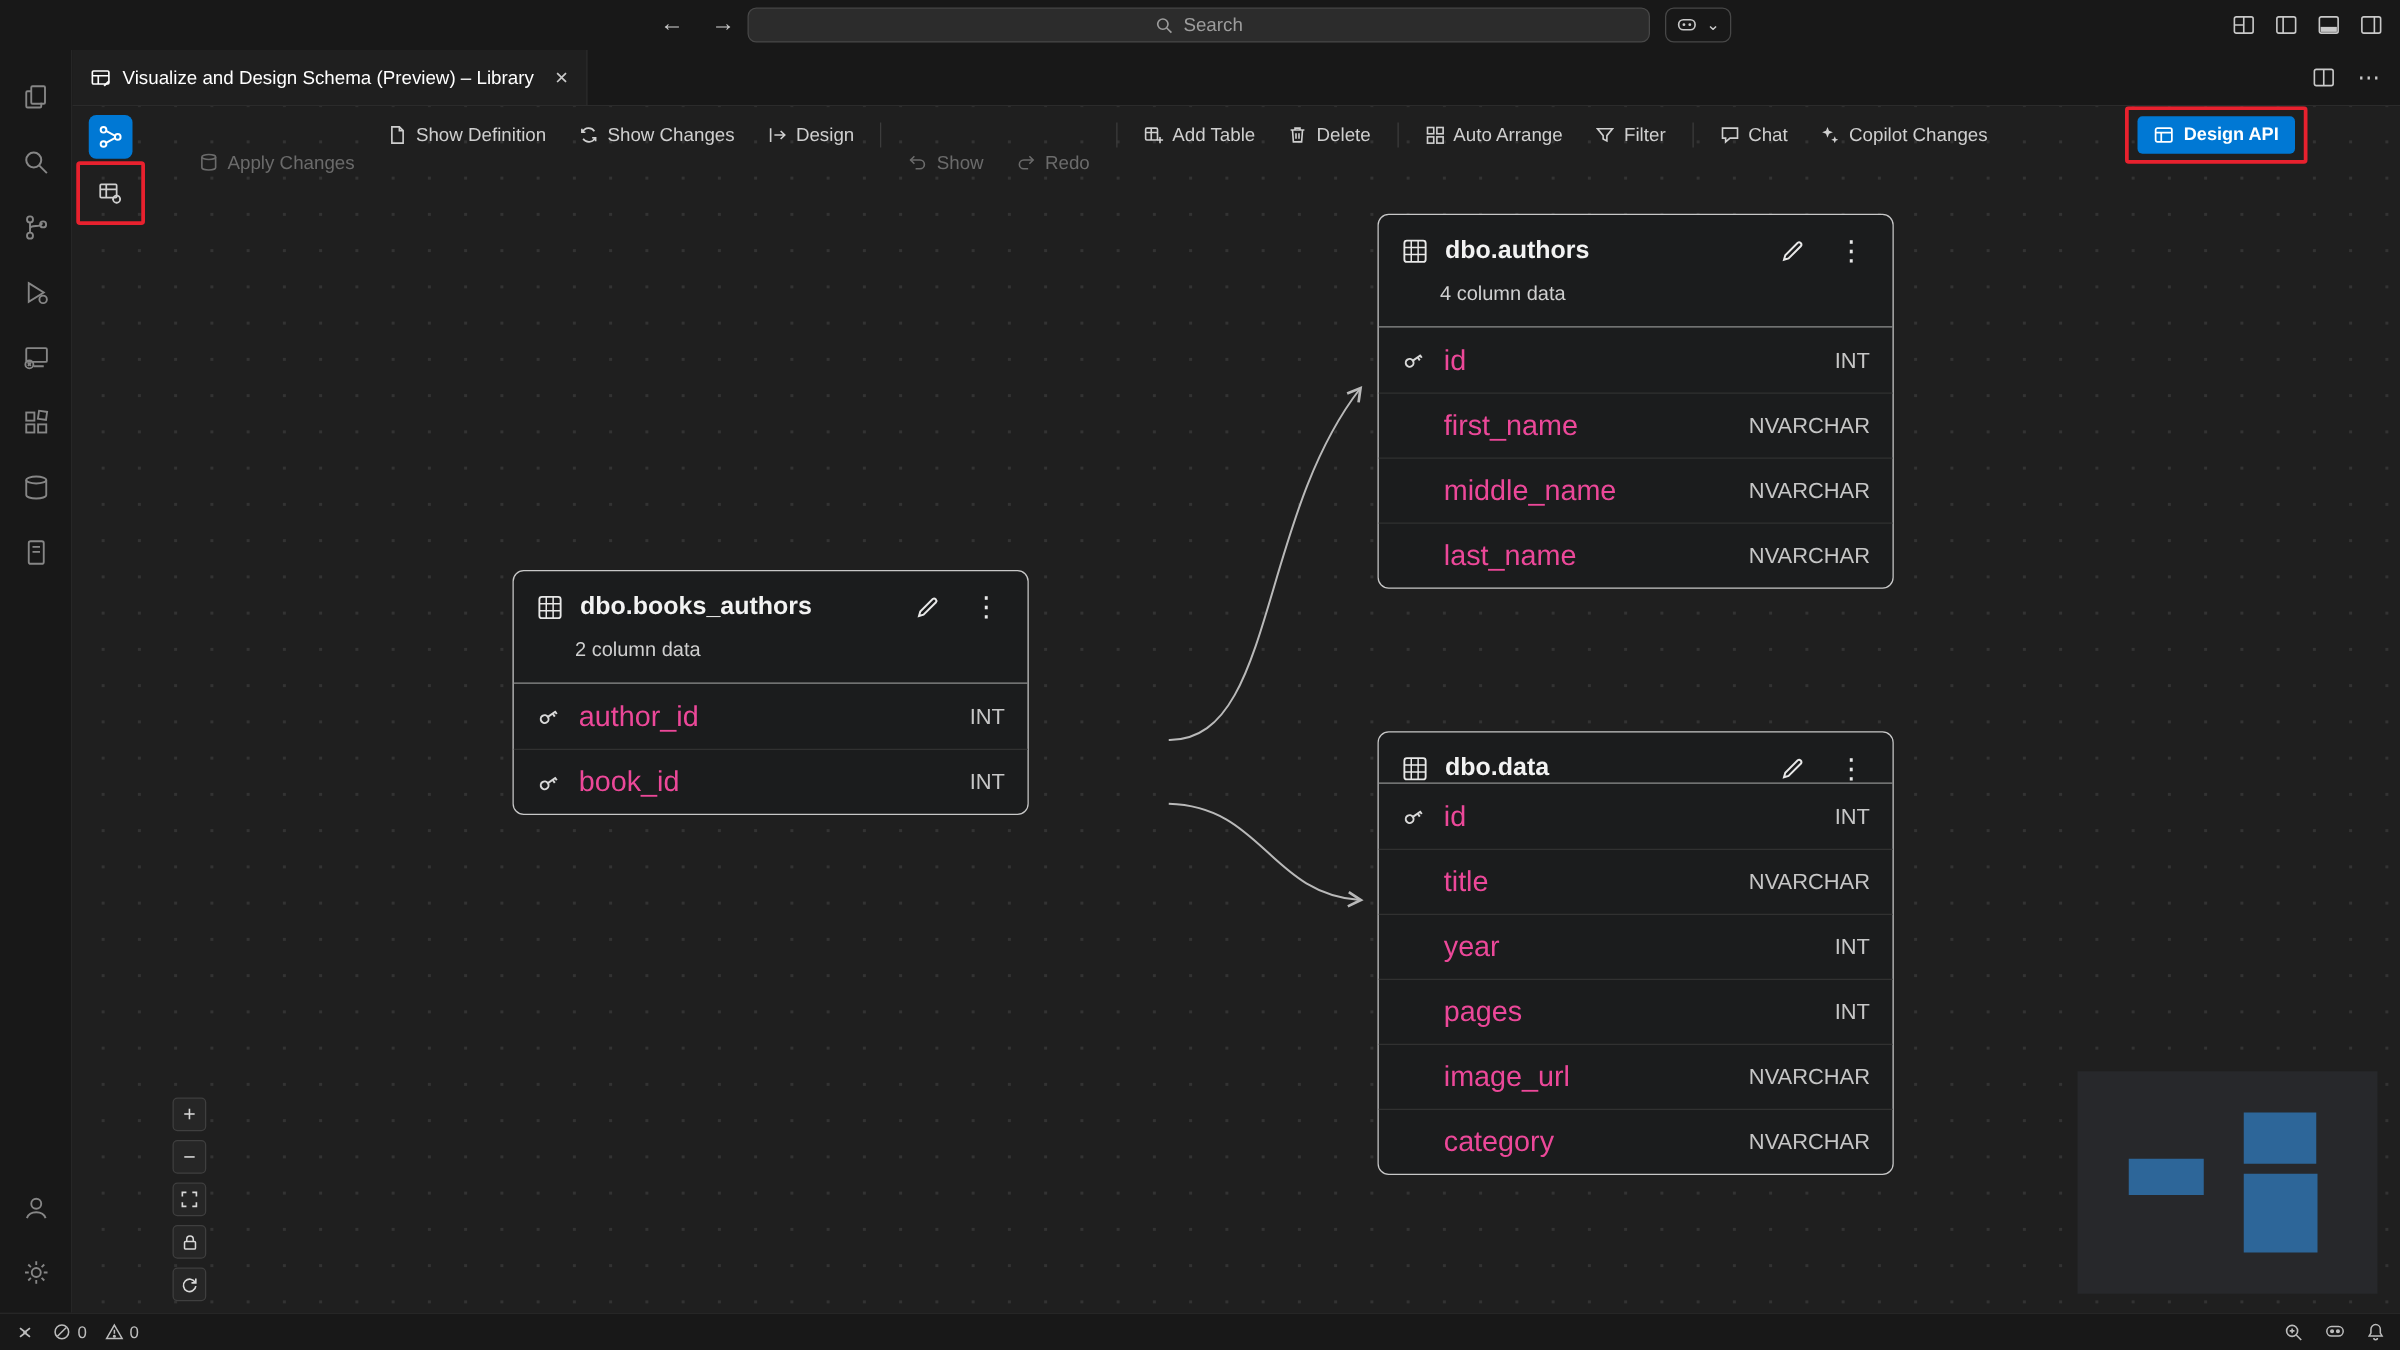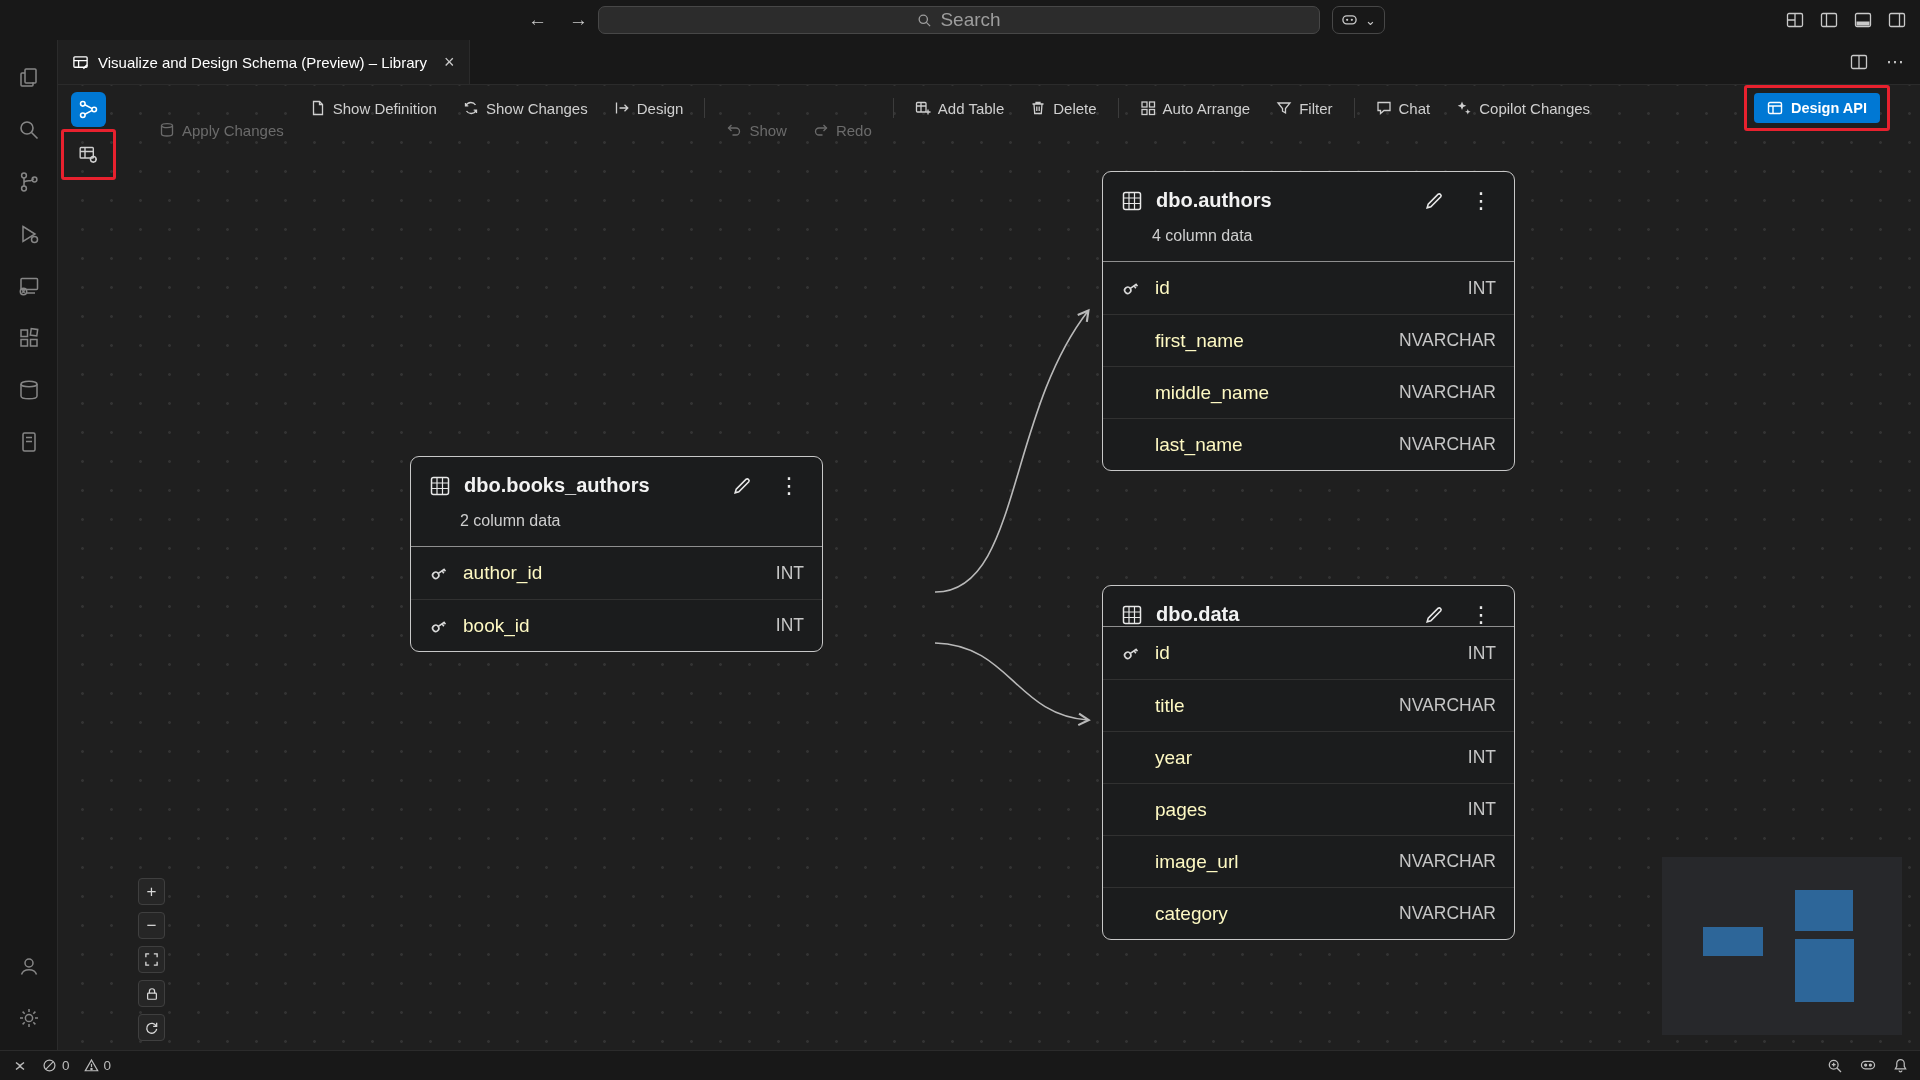--- a/index.html
+++ b/index.html
@@ -7,21 +7,21 @@
     font-family:"Liberation Sans","DejaVu Sans",sans-serif; color:#e7e7e7; }
   svg { display:block; }
 
   
   .titlebar { position:relative; height:40px; background:#181818; display:flex; align-items:center; }
   .nav-arrows { position:absolute; left:528px; top:0; height:40px; display:flex; align-items:center; gap:22px;
     color:#c9c9c9; font-size:19px; }
   .nav-arrow { cursor:pointer; }
   .command-center { position:absolute; left:598px; top:6px; width:722px; height:28px; background:#2c2c2c;
     border:1px solid #474747; border-radius:7px; display:flex; align-items:center; justify-content:center;
-    gap:8px; color:#9d9d9d; font-size:19px; cursor:text; }
+    gap:8px; color:#9d9d9d; font-size:15px; cursor:text; }
   .copilot-pill { position:absolute; left:1332px; top:6px; height:28px; padding:0 8px; border:1px solid #474747;
     border-radius:7px; display:flex; align-items:center; gap:7px; color:#c9c9c9; cursor:pointer; }
   .layout-controls { position:absolute; right:14px; top:0; height:40px; display:flex; align-items:center; gap:16px; color:#c9c9c9; }
   .layout-controls .lc { cursor:pointer; display:flex; }
 
   
   .main { display:flex; height:1010px; }
   .activitybar { width:58px; background:#181818; border-right:1px solid #2b2b2b; display:flex;
     flex-direction:column; align-items:center; padding-top:12px; }
   .ab-icon { width:48px; height:52px; display:flex; align-items:center; justify-content:center;
@@ -41,21 +41,21 @@
   
   .canvas { position:absolute; left:0; top:45px; right:0; bottom:0; background:#1f1f1f;
     background-image:radial-gradient(circle,#333333 1.3px,transparent 1.5px); background-size:29px 29px;
     background-position:10px 14px; overflow:hidden; }
 
   
   .ed-toolbar { position:absolute; left:88px; right:0; top:0; height:46px; display:flex; align-items:center; }
   .tb-item { display:flex; align-items:center; gap:7px; padding:0 13px; font-size:15px; color:#cfcfcf; cursor:pointer; white-space:nowrap; }
   .tb-item.disabled { color:#6b6b6b; cursor:default;margin-top:44px; }
   .tb-div { width:1px; height:20px; background:#3c3c3c; margin:0 8px; }
-  .design-api-wrap { margin-left:auto; margin-right:30px; }
+  .design-api-wrap { margin-left:auto; margin-right:74px; }
   .annotation-red { border:3px solid #e8212e; border-radius:3px; padding:5px 7px; display:inline-flex; }
   .design-api-btn { background:#0078d4; color:#ffffff; border:none; border-radius:4px; height:30px;
     padding:0 13px; font-size:14.5px; font-weight:700; display:flex; align-items:center; gap:8px; cursor:pointer;
     font-family:inherit; }
 
   
   .inner-toolbar { position:absolute; left:0; top:0; width:62px; }
   .it-btn { width:35px; height:35px; border-radius:6px; display:flex; align-items:center; justify-content:center; cursor:pointer; }
   .it-btn.active { background:#0078d4; color:#ffffff; position:absolute; left:13px; top:7px; }
   .it-annot { position:absolute; left:3px; top:44px; }
@@ -67,21 +67,21 @@
   .entity-title-row { display:flex; align-items:center; gap:13px; }
   .entity-name { font-size:20px; font-weight:700; color:#f2f2f2; flex:0 1 auto; }
   .entity-actions { margin-left:auto; display:flex; align-items:center; gap:20px; }
   .icon-btn { cursor:pointer; color:#e8e8e8; display:flex; align-items:center; }
   .kebab { font-size:22px; color:#e8e8e8; line-height:1; padding:0 4px; }
   .entity-subtitle { font-size:16px; color:#cfcfcf; padding:15px 0 16px 31px; }
   .entity-row { height:52px; display:flex; align-items:center; padding:0 18px; border-top:1px solid #313131; }
   .entity-row:first-child { border-top:none; }
   .key-slot { width:34px; display:flex; align-items:center; color:#d8d8d8; }
   .key-slot svg { transform:rotate(-35deg); }
-  .col-name { font-size:19px; color:#fef9c3; }
+  .col-name { font-size:23px; color:#ec4899; }
   .col-type { margin-left:auto; font-size:17.5px; color:#c6c6c6; }
 
   
   .connectors { position:absolute; left:0; top:0; width:100%; height:100%; pointer-events:none; }
 
   
   .zoom-controls { position:absolute; left:80px; top:793px; display:flex; flex-direction:column; gap:7px; }
   .zc-btn { width:27px; height:27px; background:#262626; border:1px solid #3f3f3f; border-radius:4px;
     display:flex; align-items:center; justify-content:center; color:#d8d8d8; font-size:17px; cursor:pointer; }
 

